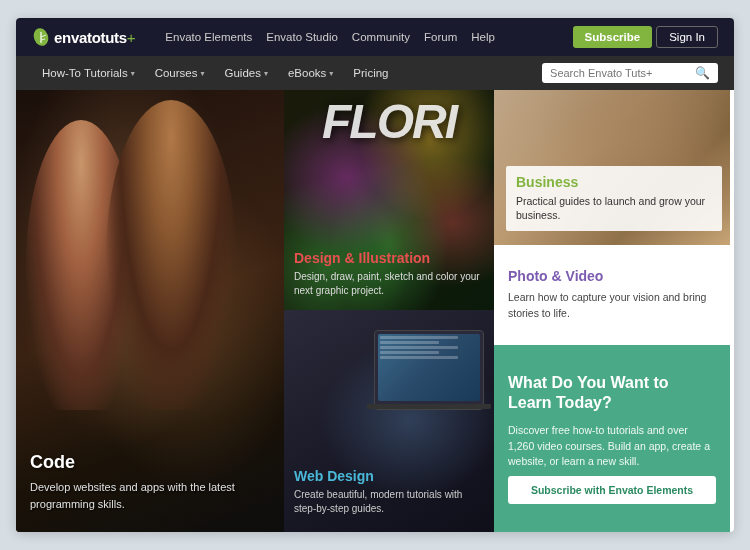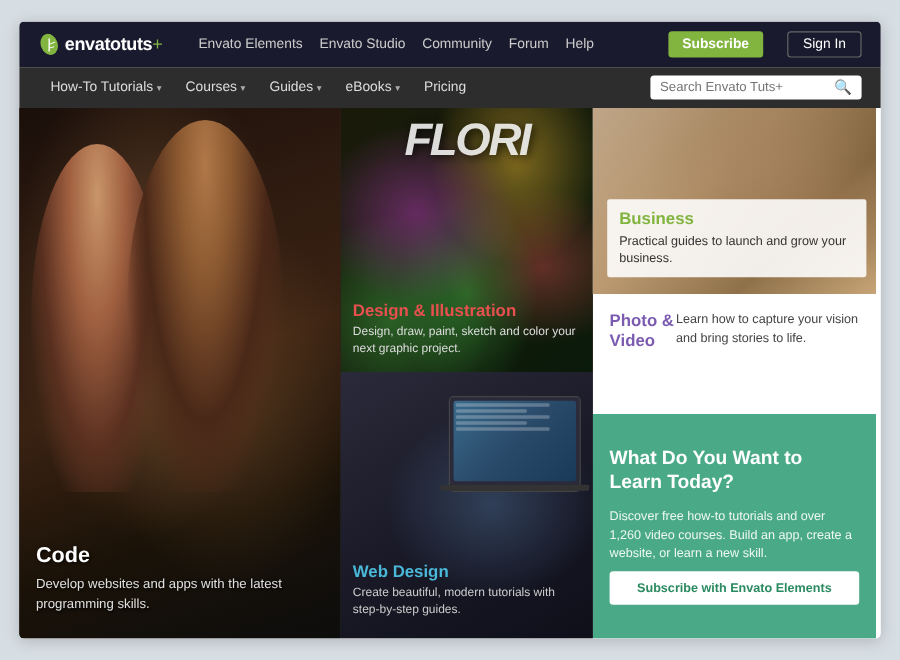--- a/index.html
+++ b/index.html
@@ -58,21 +58,21 @@
     }
     .top-nav-link {
       color: #ccc;
       font-size: 11.5px;
       cursor: pointer;
       white-space: nowrap;
     }
     .top-nav-right {
       display: flex;
       align-items: center;
-      gap: 20px;
+      gap: 4px;
     }
     .btn-subscribe {
       background: #82b540;
       color: #fff;
       border: none;
       padding: 5px 12px;
       border-radius: 3px;
       font-size: 11.5px;
       font-weight: 600;
       cursor: pointer;
@@ -228,21 +228,21 @@
         radial-gradient(ellipse at 80% 60%, rgba(220,80,80,0.4) 0%, transparent 35%),
         radial-gradient(ellipse at 20% 80%, rgba(80,200,80,0.4) 0%, transparent 35%),
         linear-gradient(135deg, #1a1a0a, #0a1a0a);
     }
     .floral-letters {
       position: absolute;
       top: 8px;
       left: 0;
       right: 0;
       text-align: center;
-      font-size: 38px;
+      font-size: 48px;
       font-weight: 900;
       color: rgba(255,255,255,0.85);
       letter-spacing: -2px;
       line-height: 1;
       text-shadow: 2px 2px 8px rgba(0,0,0,0.7);
       font-style: italic;
     }
     .panel-design-text {
       position: absolute;
       bottom: 12px;
@@ -429,21 +429,21 @@
       flex: 0 0 155px;
       position: relative;
       background: #f0e8dc;
       overflow: hidden;
     }
     .panel-photo-video {
       flex: 0 0 100px;
       background: #fff;
       padding: 14px 14px;
       display: flex;
-      flex-direction: row;
+      flex-direction: column;
       justify-content: center;
     }
     .panel-photo-video-title {
       color: #7c5cb0;
       font-size: 14px;
       font-weight: 700;
       margin-bottom: 6px;
     }
     .panel-photo-video-desc {
       color: #444;

